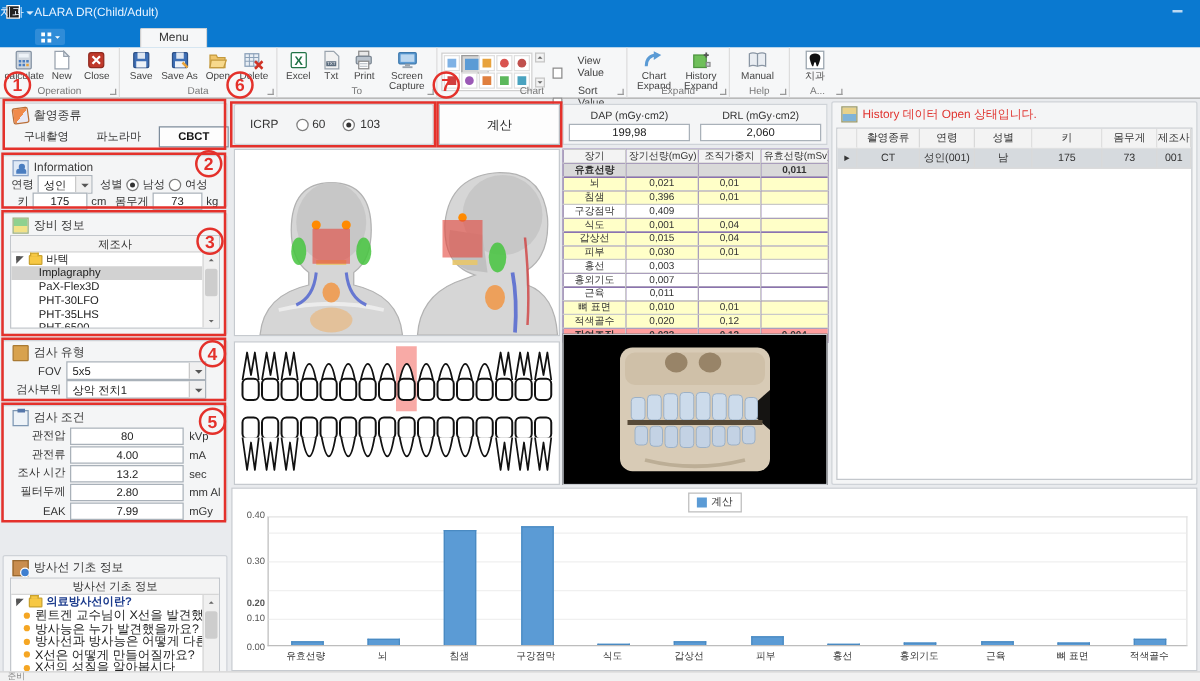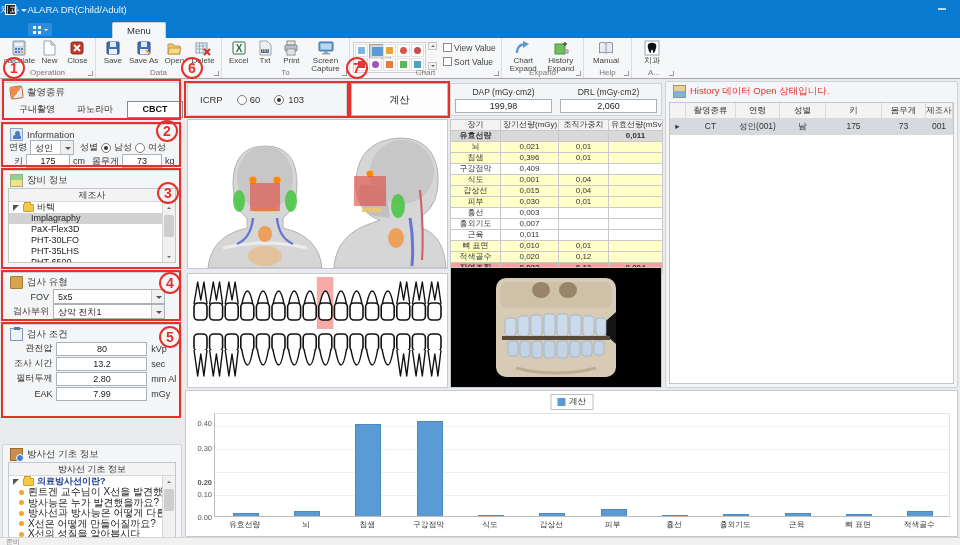--- a/index.html
+++ b/index.html
@@ -30,21 +30,21 @@
 
 .cgrid{display:grid;grid-template-columns:repeat(5,13px);grid-auto-rows:13px;gap:1px;border:1px solid #cfcfcf;background:#fff;padding:1px;margin-top:3px}
 .cgrid .cell{border:1px solid #e0e0e0;background:#fff;position:relative}
 .cgrid .cell i{position:absolute;left:2px;right:2px;bottom:2px;top:2px;display:block}
 .cgrid .sel{background:#d6d6d6;border-color:#9a9a9a}
 .spin{display:flex;flex-direction:column;justify-content:space-between;width:9px;height:28px;margin:3px 0 0 2px}
 .spin b{height:8px;border:1px solid #c6c6c6;background:#f2f2f2;display:flex;align-items:center;justify-content:center}
 .tri-u{width:0;height:0;border:2.5px solid transparent;border-bottom-color:#666;margin-top:-2px}
 .tri-d{width:0;height:0;border:2.5px solid transparent;border-top-color:#666;margin-bottom:-2px}
 .cbrow{display:flex;flex-direction:column;gap:4px;margin:4px 0 0 6px}
-.cbitem{display:flex;align-items:flex-start;gap:2px;font-size:8.5px;color:#444}
+.cbitem{display:flex;align-items:flex-end;gap:12px;font-size:8.5px;color:#444}
 .cb{width:9px;height:9px;border:1px solid #8a8a8a;background:#fff}
 
 .gbox{position:absolute;background:#f4f5f6;border:1px solid #cfd3d8;border-radius:2px}
 .gcap{position:absolute;top:3px;left:7px;display:flex;align-items:center;gap:4px;font-size:9.5px;color:#3a3a3a}
 .cic{width:13px;height:13px;display:inline-block}
 .tb{background:#fff;border:1px solid #a9b1b9;height:14px;text-align:center;font-size:9px;line-height:13px;color:#222}
 .sel{position:relative;background:#fff;border:1px solid #a9b1b9;height:15px;font-size:9px;line-height:14px;padding:0 16px 0 4px;color:#222}
 .sel .dd{position:absolute;right:0;top:0;bottom:0;width:13px;background:#f0f0f0;border-left:1px solid #c9c9c9}
 .sel .dd:after{content:"";position:absolute;left:3.5px;top:6px;border:3px solid transparent;border-top-color:#555}
 .radio{width:10px;height:10px;border:1px solid #7d7d7d;border-radius:50%;background:#fff;display:inline-block;position:relative;vertical-align:-2px}
@@ -451,20 +451,25 @@
 <div class="gbox" style="left:2px;top:324px;width:180px;height:93px">
   <div class="gcap">
       <span class="cic ic-clip"></span>
       <span>검사 조건</span>
     </div>
   <div id="cond-rows" style="position:absolute;left:2px;top:16px;right:2px">
       <div class="crow">
         <span class="clabel">관전압</span>
         <div class="tb" style="width: 92px;">80</div>
         <span class="cunit">kVp</span>
+      </div>
+      <div class="crow">
+        <span class="clabel">관전류</span>
+        <div class="tb" style="width: 92px;">4.00</div>
+        <span class="cunit">mA</span>
       </div>
       <div class="crow">
         <span class="clabel">조사 시간</span>
         <div class="tb" style="width: 92px;">13.2</div>
         <span class="cunit">sec</span>
       </div>
       <div class="crow">
         <span class="clabel">필터두께</span>
         <div class="tb" style="width: 92px;">2.80</div>
         <span class="cunit">mm Al</span>
@@ -833,21 +838,21 @@
       <div class="bar" style="left: 447px; height: 0.693333px; background: rgb(91, 155, 213);"></div>
       <div class="bar" style="left: 508.333px; height: 1.61778px; background: rgb(91, 155, 213);"></div>
       <div class="bar" style="left: 569.667px; height: 2.54222px; background: rgb(91, 155, 213);"></div>
       <div class="bar" style="left: 631px; height: 2.31111px; background: rgb(91, 155, 213);"></div>
       <div class="bar" style="left: 692.333px; height: 4.62222px; background: rgb(91, 155, 213);"></div>
     </div>
 <div class="ytick" style="top: 122px;">0.00</div>
     <div class="ytick" style="top: 98.8889px;">0.10</div>
     <div class="ytick" style="top: 87px; font-weight: bold;">0.20</div>
     <div class="ytick" style="top: 52.6667px;">0.30</div>
-    <div class="ytick" style="top: 28px;">0.40</div>
+    <div class="ytick" style="top: 16px;">0.40</div>
     <div class="xtick" style="left: 28px; width: 61.3333px;">유효선량</div>
     <div class="xtick" style="left: 89.3333px; width: 61.3333px;">뇌</div>
     <div class="xtick" style="left: 150.667px; width: 61.3333px;">침샘</div>
     <div class="xtick" style="left: 212px; width: 61.3333px;">구강점막</div>
     <div class="xtick" style="left: 273.333px; width: 61.3333px;">식도</div>
     <div class="xtick" style="left: 334.667px; width: 61.3333px;">갑상선</div>
     <div class="xtick" style="left: 396px; width: 61.3333px;">피부</div>
     <div class="xtick" style="left: 457.333px; width: 61.3333px;">흉선</div>
     <div class="xtick" style="left: 518.667px; width: 61.3333px;">흉외기도</div>
     <div class="xtick" style="left: 580px; width: 61.3333px;">근육</div>

